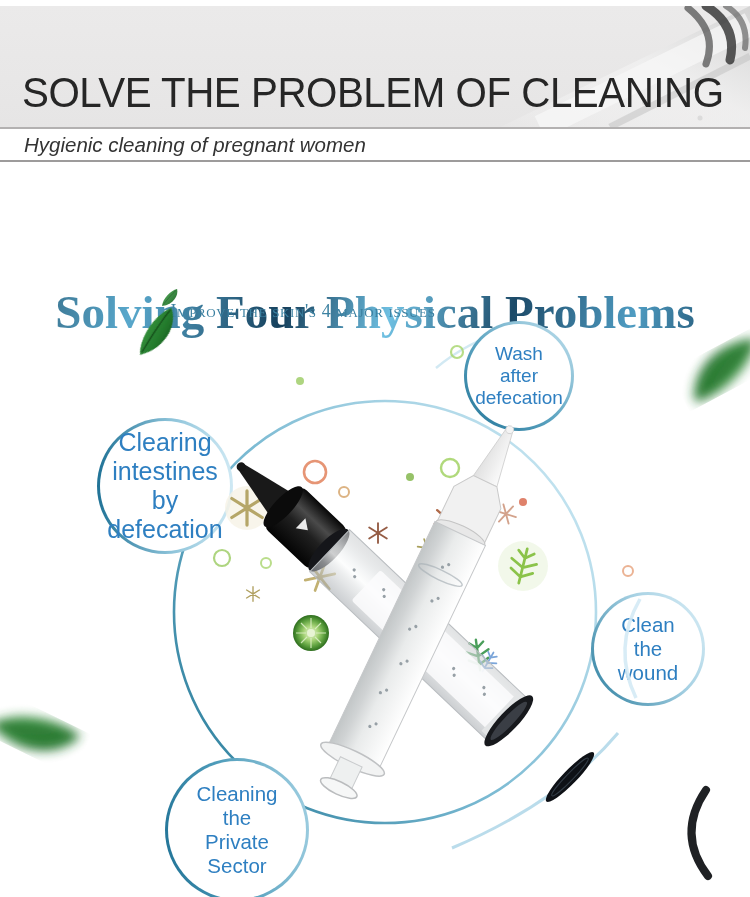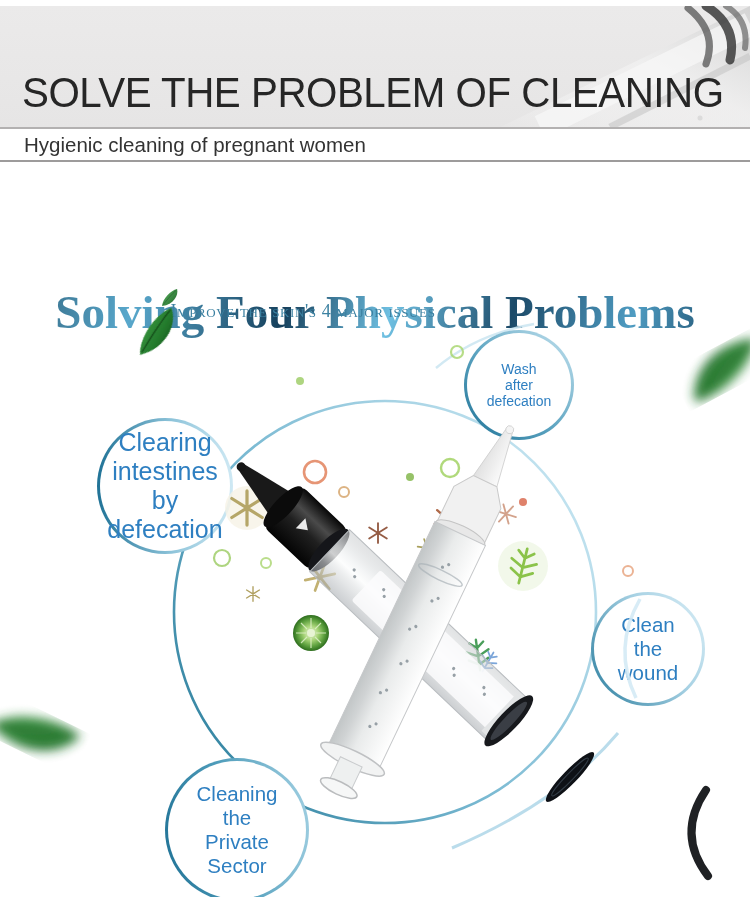--- a/index.html
+++ b/index.html
@@ -14,40 +14,40 @@
   .banner-art { position:absolute; top:0; left:0; }
   .banner-title {
     position:absolute; left:22px; top:50%;
     transform:translateY(-54%) scaleX(0.96); transform-origin:left center;
     font-size:42px; font-weight:300; letter-spacing:-0.5px; color:#262626; white-space:nowrap;
   }
   
   .rows { position:absolute; top:127px; left:0; width:750px; border-bottom:2px solid #9d9b9b; }
   .frow { display:flex; justify-content:space-between; align-items:center;
     height:31px; padding:0 24px; font-size:20.5px; color:#333333;
-    border-top:2px solid #b3b1b1; background:#fff; }
+    border-top:2px solid #b3b1b1; background:#fff;font-style:italic; }
   
   .sec-title {
     position:absolute; top:246px; left:0; width:750px; text-align:center;
     font-family:"Liberation Serif", serif; font-weight:bold; font-size:47px; white-space:nowrap;
     background:linear-gradient(104deg,#2b5a72 0%,#59a8cc 18%,#16405c 38%,#6fc0e2 52%,#1c4a68 68%,#4f9cc2 84%,#123a55 100%);
     -webkit-background-clip:text; background-clip:text; color:transparent;
   }
   .sec-sub {
     position:absolute; top:301px; left:0; width:606px; text-align:center;
     font-family:Liberation Serif, serif; font-variant:small-caps;
     font-size:18px; letter-spacing:0.6px; color:#3c81a1;
   }
   
   .bubble {
     position:absolute; border-radius:50%; border:3px solid transparent;
     display:flex; align-items:center; justify-content:center; text-align:center;
     white-space:pre-line; color:#2e7fc1; line-height:1.16; z-index:2;
   }
-  .b-wash  { left:464px; top:330px; width:104px; height:104px; font-size:14px;
+  .b-wash  { left:464px; top:321px; width:104px; height:104px; font-size:19px;
     background:linear-gradient(#fff,#fff) padding-box,
                linear-gradient(45deg,#1f7296 0%,#5ba3c0 45%,#c6e4f1 100%) border-box; }
   .b-clearing { left:97px; top:418px; width:130px; height:130px; font-size:25px;
     background:linear-gradient(#fff,#fff) padding-box,
                linear-gradient(90deg,#1f7296 0%,#8ec4da 55%,#cfe9f4 100%) border-box; }
   .b-wound { left:591px; top:592px; width:108px; height:108px; font-size:20.5px;
     background:linear-gradient(#fff,#fff) padding-box,
                linear-gradient(60deg,#2a7d9e 0%,#a8d2e4 60%,#dceff7 100%) border-box; }
   .b-cleaning { left:165px; top:758px; width:138px; height:138px; font-size:20.5px;
     background:linear-gradient(#fff,#fff) padding-box,

